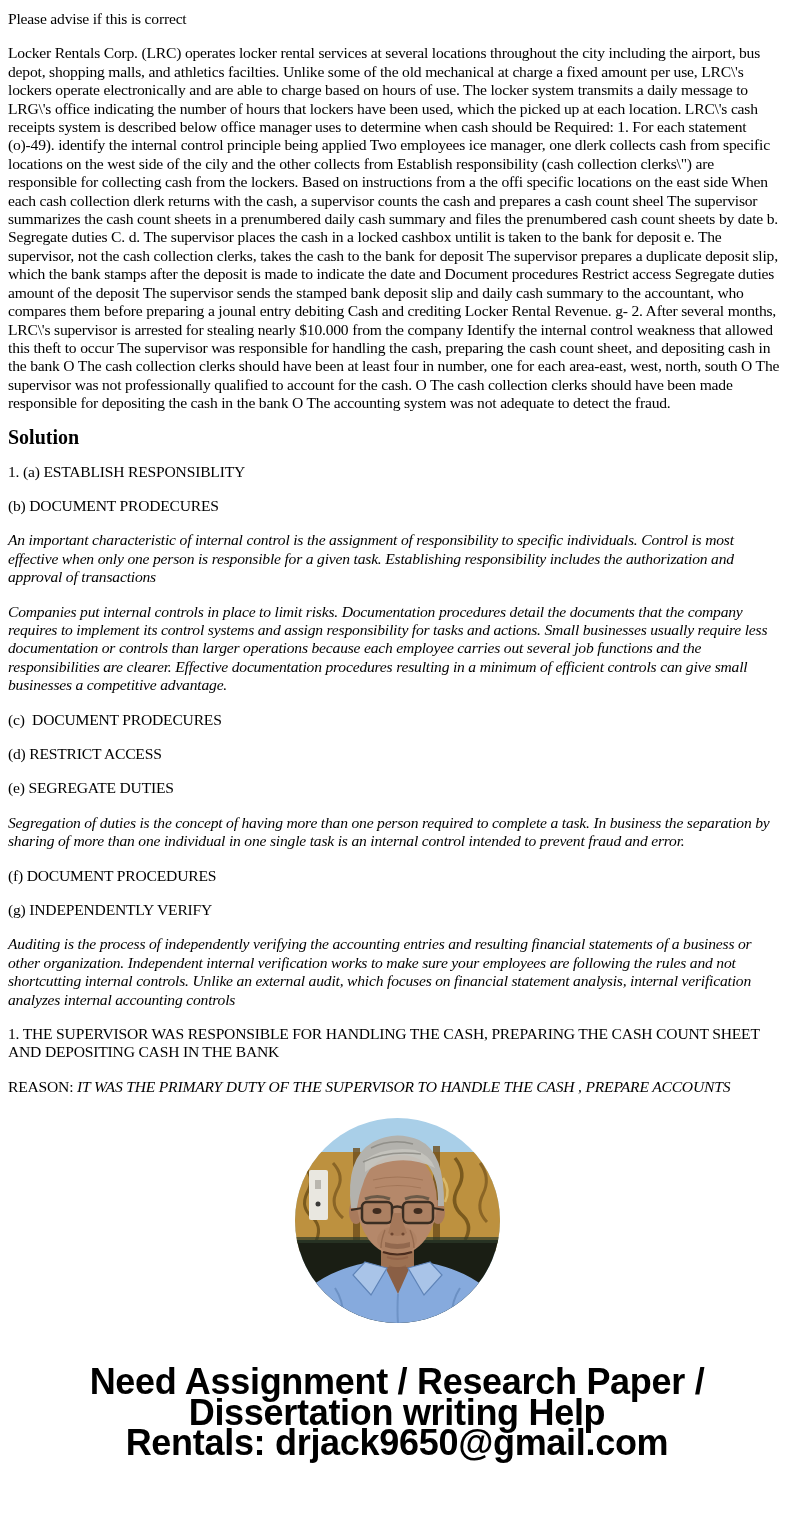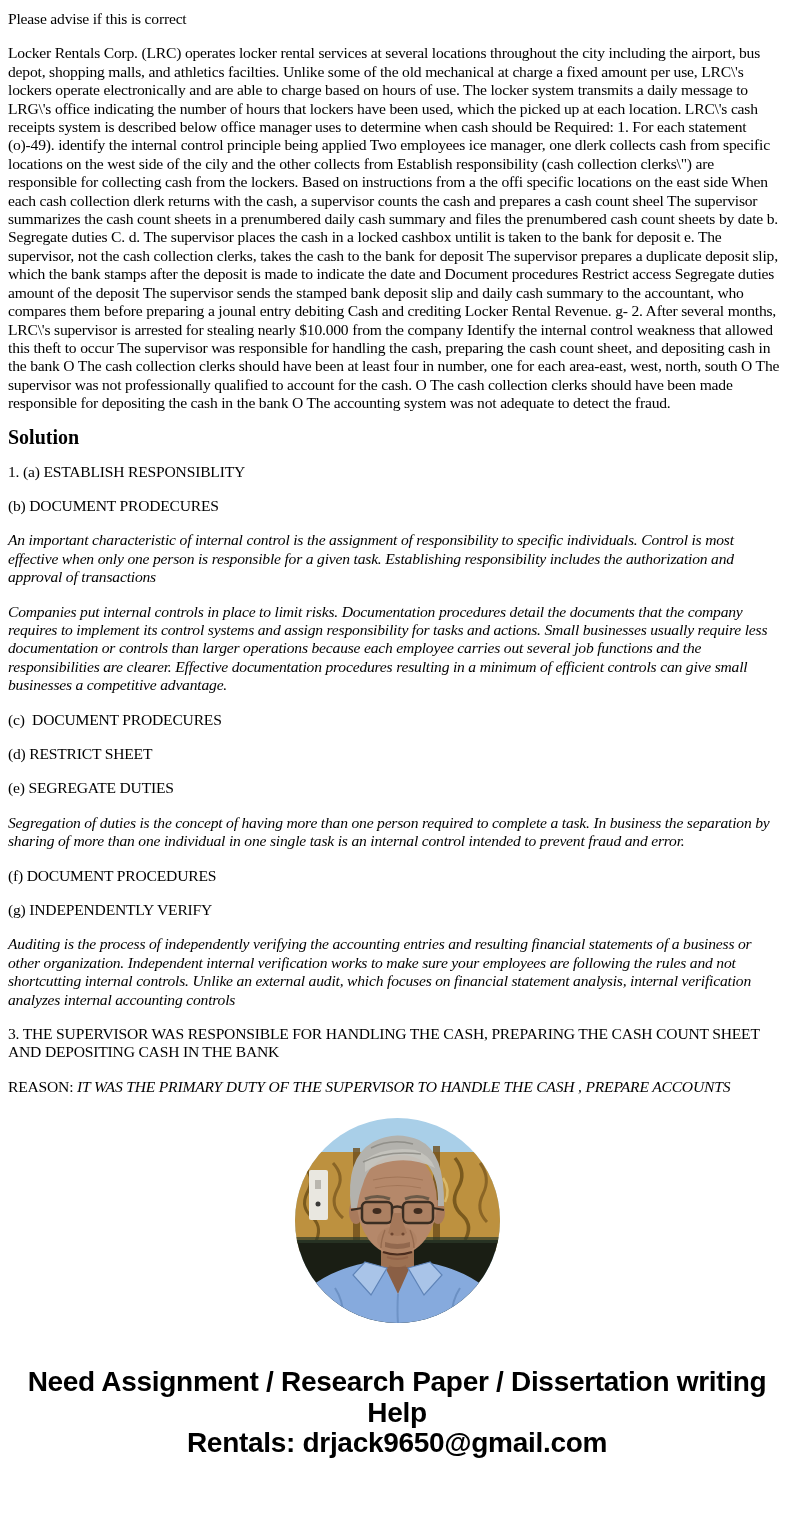--- a/index.html
+++ b/index.html
@@ -32,21 +32,21 @@
   .reason-label { white-space: pre-wrap; }
   .photo-wrap {
     margin-top: 22px;
     text-align: center;
   }
   .photo-wrap svg { display: inline-block; vertical-align: top; }
   .footer { margin-top: 44px; }
   .footer-line {
     font-family: "Liberation Sans", sans-serif;
     font-weight: 700;
-    font-size: 28px;
+    font-size: 36px;
     line-height: 30.5px;
     letter-spacing: -0.3px;
     text-align: center;
     color: #000000;
   }
 </style>
 </head>
 <body>
 
 <div class="page">
@@ -55,27 +55,27 @@
 
   <p class="para">Locker Rentals Corp. (LRC) operates locker rental services at several locations throughout the city including the airport, bus depot, shopping malls, and athletics facilties. Unlike some of the old mechanical at charge a fixed amount per use, LRC\'s lockers operate electronically and are able to charge based on hours of use. The locker system transmits a daily message to LRG\'s office indicating the number of hours that lockers have been used, which the picked up at each location. LRC\'s cash receipts system is described below office manager uses to determine when cash should be Required: 1. For each statement (o)-49). identify the internal control principle being applied Two employees ice manager, one dlerk collects cash from specific locations on the west side of the cily and the other collects from Establish responsibility (cash collection clerks\") are responsible for collecting cash from the lockers. Based on instructions from a the offi specific locations on the east side When each cash collection dlerk returns with the cash, a supervisor counts the cash and prepares a cash count sheel The supervisor summarizes the cash count sheets in a prenumbered daily cash summary and files the prenumbered cash count sheets by date b. Segregate duties C. d. The supervisor places the cash in a locked cashbox untilit is taken to the bank for deposit e. The supervisor, not the cash collection clerks, takes the cash to the bank for deposit The supervisor prepares a duplicate deposit slip, which the bank stamps after the deposit is made to indicate the date and Document procedures Restrict access Segregate duties amount of the deposit The supervisor sends the stamped bank deposit slip and daily cash summary to the accountant, who compares them before preparing a jounal entry debiting Cash and crediting Locker Rental Revenue. g- 2. After several months, LRC\'s supervisor is arrested for stealing nearly $10.000 from the company Identify the internal control weakness that allowed this theft to occur The supervisor was responsible for handling the cash, preparing the cash count sheet, and depositing cash in the bank O The cash collection clerks should have been at least four in number, one for each area-east, west, north, south O The supervisor was not professionally qualified to account for the cash. O The cash collection clerks should have been made responsible for depositing the cash in the bank O The accounting system was not adequate to detect the fraud.</p>
 
   <h3 class="solution-heading">Solution</h3>
 
   <p class="para ans">1. (a) ESTABLISH RESPONSIBLITY</p>
   <p class="para ans">(b) DOCUMENT PRODECURES</p>
   <p class="para expl">An important characteristic of internal control is the assignment of responsibility to specific individuals. Control is most effective when only one person is responsible for a given task. Establishing responsibility includes the authorization and approval of transactions</p>
   <p class="para expl">Companies put internal controls in place to limit risks. Documentation procedures detail the documents that the company requires to implement its control systems and assign responsibility for tasks and actions. Small businesses usually require less documentation or controls than larger operations because each employee carries out several job functions and the responsibilities are clearer. Effective documentation procedures resulting in a minimum of efficient controls can give small businesses a competitive advantage.</p>
   <p class="para ans">(c)  DOCUMENT PRODECURES</p>
-  <p class="para ans">(d) RESTRICT SHEET</p>
+  <p class="para ans">(d) RESTRICT ACCESS</p>
   <p class="para ans">(e) SEGREGATE DUTIES</p>
   <p class="para expl">Segregation of duties is the concept of having more than one person required to complete a task. In business the separation by sharing of more than one individual in one single task is an internal control intended to prevent fraud and error.</p>
   <p class="para ans">(f) DOCUMENT PROCEDURES</p>
   <p class="para ans">(g) INDEPENDENTLY VERIFY</p>
   <p class="para expl">Auditing is the process of independently verifying the accounting entries and resulting financial statements of a business or other organization. Independent internal verification works to make sure your employees are following the rules and not shortcutting internal controls. Unlike an external audit, which focuses on financial statement analysis, internal verification analyzes internal accounting controls</p>
-  <p class="para ans">3. THE SUPERVISOR WAS RESPONSIBLE FOR HANDLING THE CASH, PREPARING THE CASH COUNT SHEET AND DEPOSITING CASH IN THE BANK</p>
+  <p class="para ans">1. THE SUPERVISOR WAS RESPONSIBLE FOR HANDLING THE CASH, PREPARING THE CASH COUNT SHEET AND DEPOSITING CASH IN THE BANK</p>
 
   <p class="para"><span class="reason-label">REASON: </span><em>IT WAS THE PRIMARY DUTY OF THE SUPERVISOR TO HANDLE THE CASH , PREPARE ACCOUNTS</em></p>
 
   <div class="photo-wrap">
     <svg width="205" height="205" viewBox="0 0 205 205" role="img">
       <defs>
         <clipPath id="avclip">
             <circle cx="102.5" cy="102.5" r="102.5"></circle>
           </clipPath>
       </defs>

